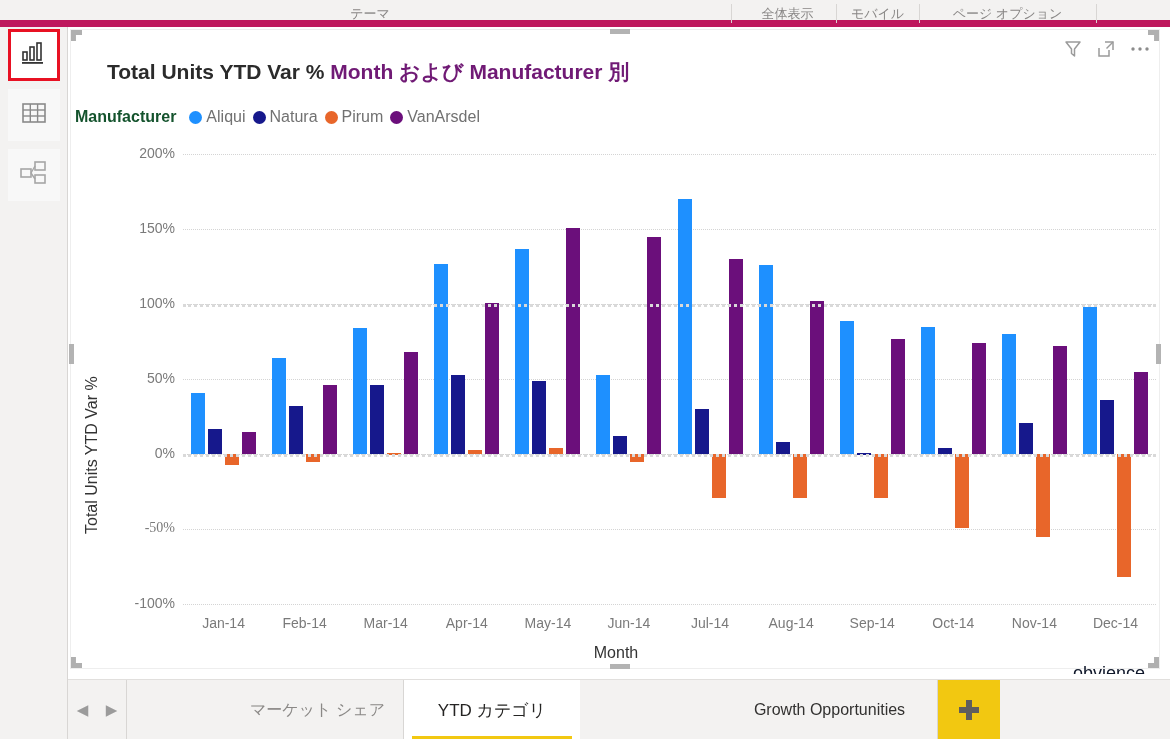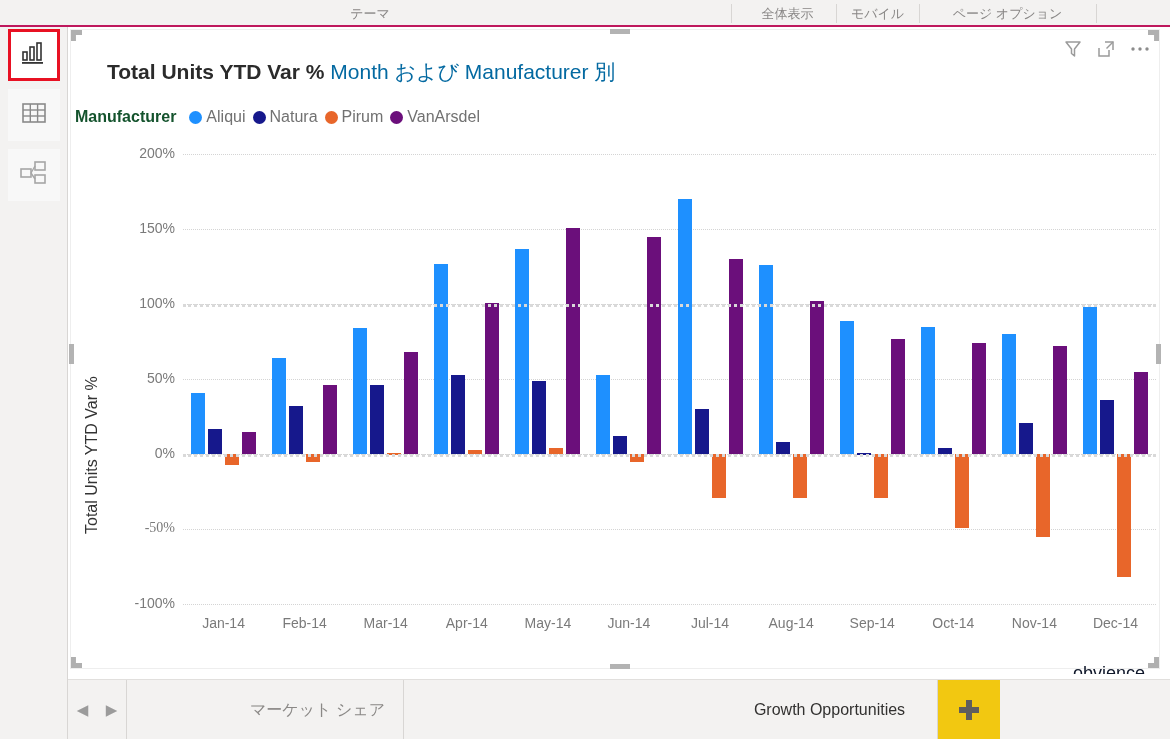--- a/index.html
+++ b/index.html
@@ -7,21 +7,21 @@
     width: 1170px; height: 739px;
     font-family: "Liberation Sans", sans-serif;
     background: #ffffff;
     overflow: hidden;
   }
   #app { position: relative; width: 1170px; height: 739px; }
 
   
   .ribbon {
     position: absolute; top: 0; left: 0; width: 1170px; height: 27px;
-    background: #f3f2f1; border-bottom: 2px solid #be185d;
+    background: #f3f2f1; border-bottom: 7px solid #be185d;
   }
   .ribbon-item {
     position: absolute; top: 0; height: 27px;
     display: flex; align-items: center; justify-content: center;
     font-size: 13px; color: #888685; white-space: nowrap;
   }
   .ribbon-sep {
     position: absolute; top: 4px; width: 1px; height: 19px; background: #d8d6d4;
   }
 
@@ -54,21 +54,21 @@
     position: absolute; right: 8px; top: 6px; height: 26px;
     display: flex; align-items: center; gap: 13px;
   }
   .vis-icons svg { display: block; }
 
   .vis-title {
     position: absolute; left: 36px; top: 28px;
     font-size: 21px; color: #3b3b3b; white-space: nowrap;
   }
   .vis-title b { font-weight: 600; color: #2b2b2b; }
-  .vis-title .lite { color: #0369a1; font-weight: 400; margin-top: 12px; }
+  .vis-title .lite { color: #701a75; font-weight: 700; margin-top: 12px; }
 
   .legend {
     position: absolute; left: 4px; top: 78px;
     display: flex; align-items: center; gap: 7px;
     font-size: 16px; color: #717171;
   }
   .legend-title { font-weight: bold; color: #14532d; margin-right: 6px; }
   .legend-item { display: flex; align-items: center; gap: 4px; }
   .dot { width: 13px; height: 13px; border-radius: 50%; display: inline-block; }
 
@@ -322,31 +322,33 @@
           <div class="bar" style="left: 964.875px; top: 424px; width: 14px; height: 82.5px; background: rgb(232, 102, 42);"></div>
           <div class="bar" style="left: 981.875px; top: 316px; width: 14px; height: 108px; background: rgb(107, 15, 123);"></div>
           <div class="xlabel" style="left: 922.833px; width: 81.0833px; top: 585px;">Nov-14</div>
           <div class="bar" style="left: 1011.96px; top: 277px; width: 14px; height: 147px; background: rgb(30, 144, 255);"></div>
           <div class="bar" style="left: 1028.96px; top: 370px; width: 14px; height: 54px; background: rgb(22, 24, 140);"></div>
           <div class="bar" style="left: 1045.96px; top: 424px; width: 14px; height: 123px; background: rgb(232, 102, 42);"></div>
           <div class="bar" style="left: 1062.96px; top: 341.5px; width: 14px; height: 82.5px; background: rgb(107, 15, 123);"></div>
           <div class="xlabel" style="left: 1003.92px; width: 81.0833px; top: 585px;">Dec-14</div>
           <div class="gridline" style="left: 112px; width: 973px; top: 274px; border-top: 3px dotted rgb(217, 217, 217);"></div>
           <div class="gridline" style="left: 112px; width: 973px; top: 424px; border-top: 3px dotted rgb(217, 217, 217);"></div>
+          <div class="xtitle" style="top: 614px;">Month</div>
         </div>
 
       <div class="watermark">obvience</div>
     </div>
   </div>
 
   <div class="tabbar">
     <div class="navarrows">
       <span class="arrow">◀</span>
       <span class="arrow">▶</span>
     </div>
     <div class="tab" style="left:164px;width:172px">マーケット シェア</div>
+    <div class="tab dark active" style="left:336px;width:176px">YTD カテゴリ</div>
     <div class="tab dark" style="left:654px;width:216px">Growth Opportunities</div>
     <div class="tab-add" style="left:870px">
       <span class="plus"></span>
     </div>
   </div>
 
 </div>
 
 </body></html>

